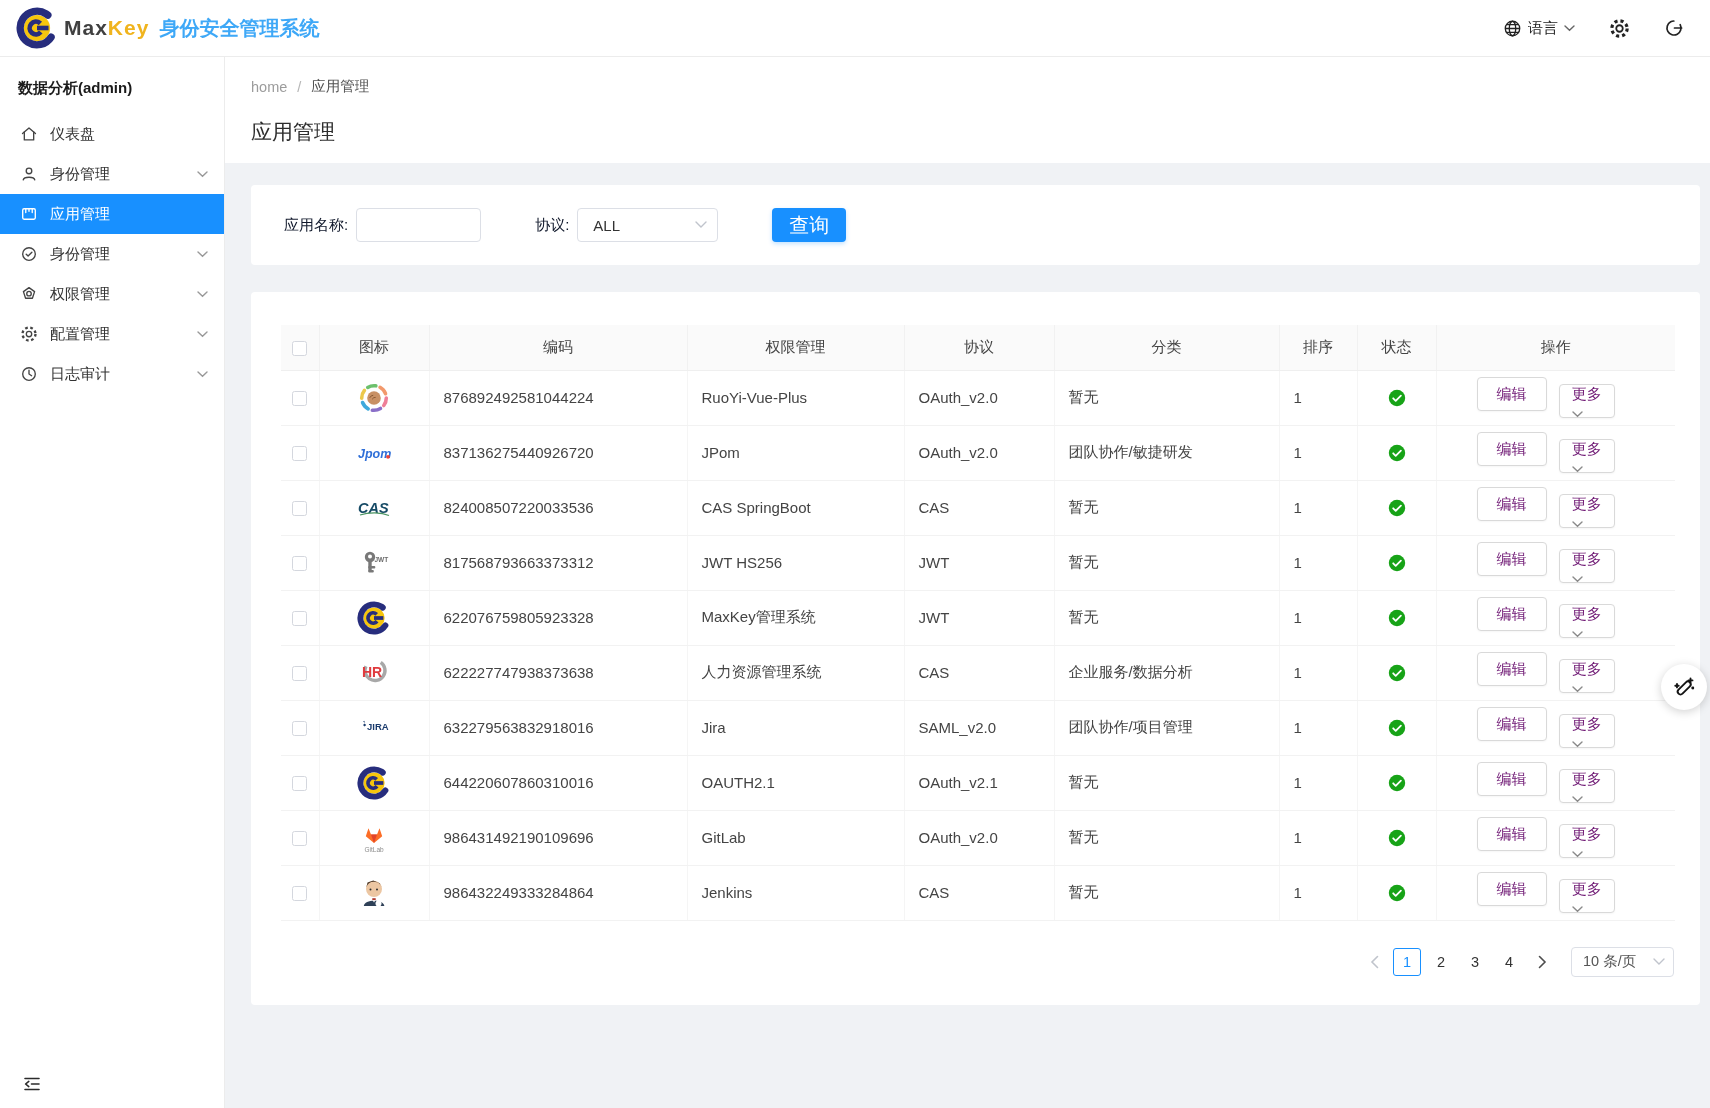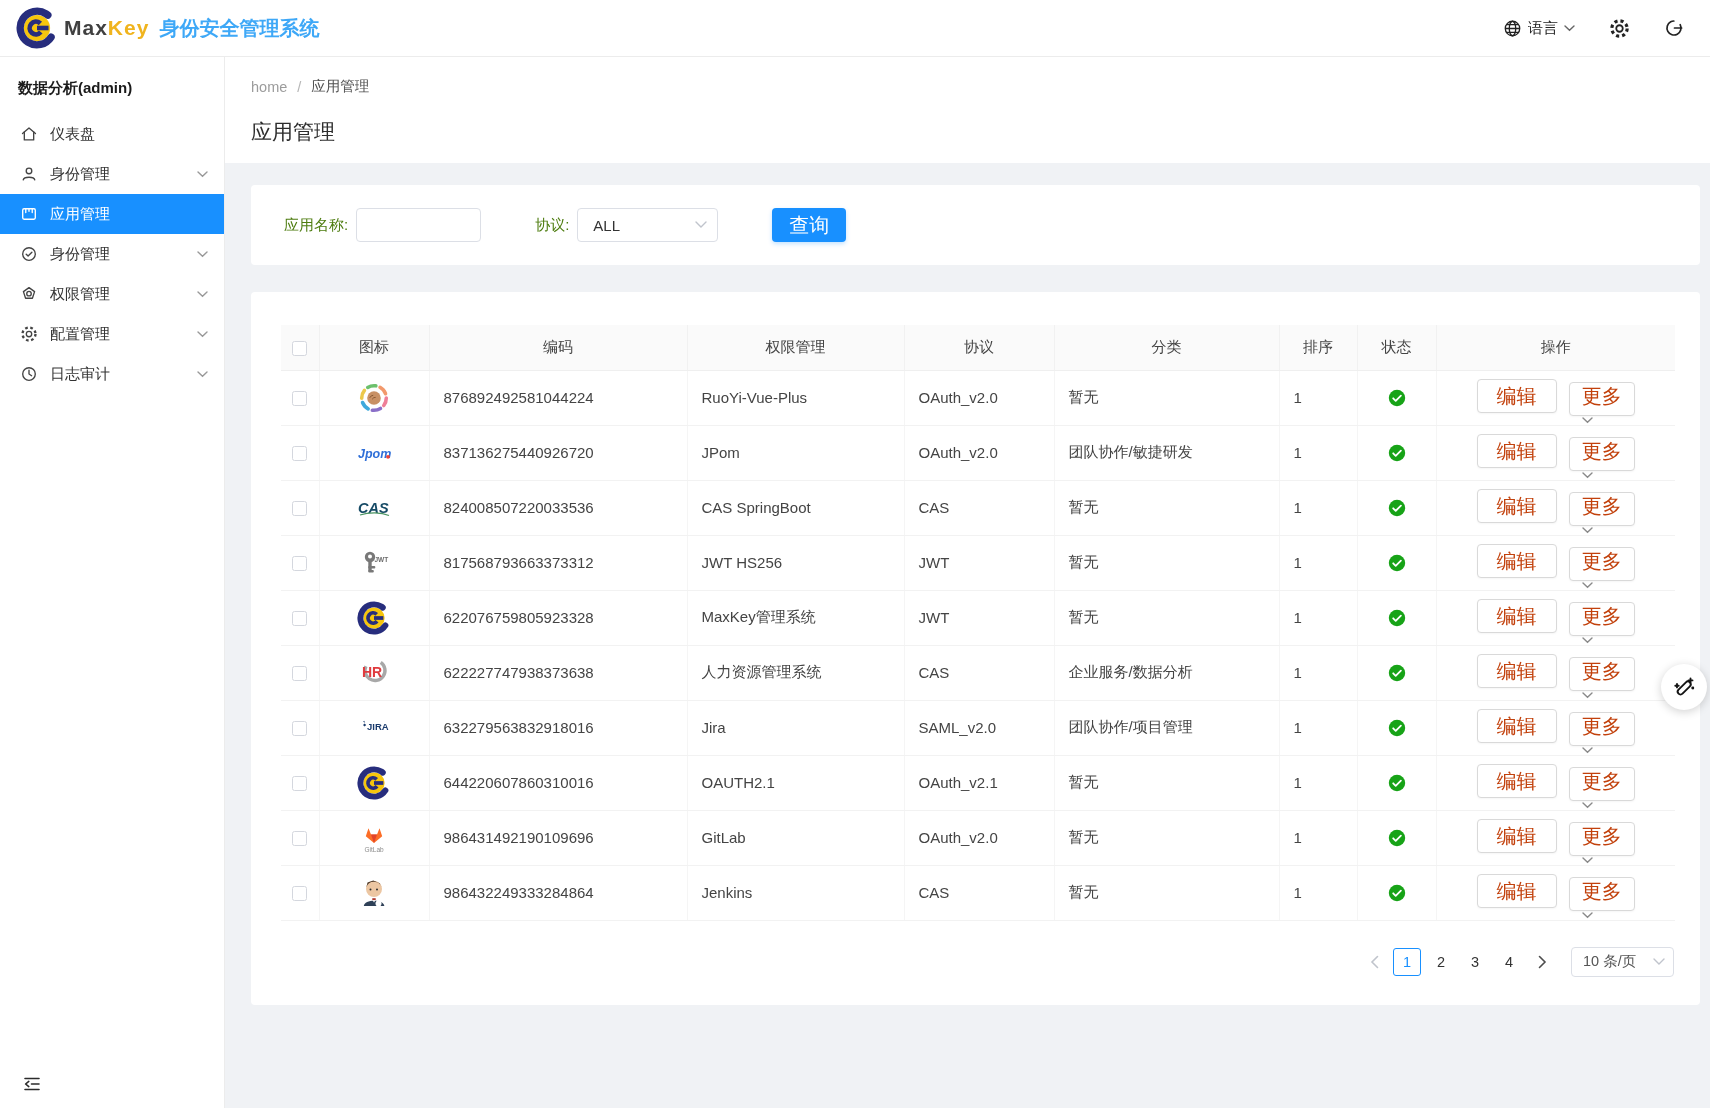--- a/index.html
+++ b/index.html
@@ -37,21 +37,21 @@
   .page-head { padding:20px 0 0 26px; height:106px; }
   .breadcrumb { font-size:14.5px; display:flex; gap:10px; align-items:center; }
   .bc-home { color:#9c9c9c; cursor:pointer; }
   .bc-sep { color:#b5b5b5; }
   .bc-current { color:#515151; }
   .page-title { font-size:21px; font-weight:500; color:#2d2d2d; margin-top:22px; }
   .page-body { flex:1; background:#f0f2f5; padding:22px 10px 0 26px; overflow:hidden; }
 
   
   .filter-card { background:#fff; border-radius:4px; height:80px; display:flex; align-items:center; padding:0 33px; }
-  .f-label { font-size:15px; color:#4d7c0f; }
+  .f-label { font-size:15px; color:#0f172a; }
   .f-input { width:125px; height:34px; border:1px solid #dcdfe6; border-radius:4px; margin-left:8px;
              font-size:14px; padding:0 10px; outline:none; color:#333; }
   .f-select { width:141px; height:34px; border:1px solid #dcdfe6; border-radius:4px; margin-left:8px;
               display:flex; align-items:center; justify-content:space-between; padding:0 10px 0 15px;
               font-size:15px; color:#333; cursor:pointer; background:#fff; }
   .f-select .sel-chevron { color:#c0c4cc; display:flex; }
   .ml54 { margin-left:54px; }
   .btn { border:none; border-radius:4px; cursor:pointer; font-size:20px;
          font-family:"Liberation Sans","DejaVu Sans",sans-serif; }
   .btn-primary { background:#1890ff; color:#fff; height:34px; padding:0 17px; box-shadow:0 2px 4px rgba(24,144,255,.25); }
@@ -72,21 +72,21 @@
   .td-check, .th-check { text-align:center; padding:0 !important; }
   .td-icon { text-align:center; padding:0 !important; }
   .td-status { text-align:center; padding:0 !important; }
   .checkbox { display:inline-block; width:15px; height:15px; border:1px solid #d4d7de; border-radius:2.5px;
               background:#fff; vertical-align:middle; cursor:pointer; }
   .app-icon { display:inline-block; width:34px; height:34px; vertical-align:middle; }
   .app-icon svg { width:34px; height:34px; }
   .status-ok { display:inline-block; width:18px; height:18px; vertical-align:middle; }
   .td-actions { padding-left:40px !important; }
   .btn-plain { background:#fff; border:1px solid #d9d9d9; height:34px; padding:0 19px; border-radius:4px;
-               color:#c2410c; font-size:20px; box-shadow:0 1px 2px rgba(0,0,0,.04); }
+               color:#701a75; font-size:15px; box-shadow:0 1px 2px rgba(0,0,0,.04); }
   .btn-more { padding:0 12px; display:inline-flex; align-items:flex-start; gap:7px; margin-left:8px;flex-direction:column; }
   .btn-more .m-chevron { color:#8a8a8a; display:flex; }
 
   
   .pagination { margin-top:26px; display:flex; justify-content:flex-end; align-items:center; gap:6px; }
   .pg-btn { background:none; border:none; cursor:pointer; width:26px; height:28px;
             display:flex; align-items:center; justify-content:center; }
   .pg-prev { color:#c0c4cc; }
   .pg-next { color:#4d4d4d; }
   .pg-pages { display:flex; gap:6px; }

